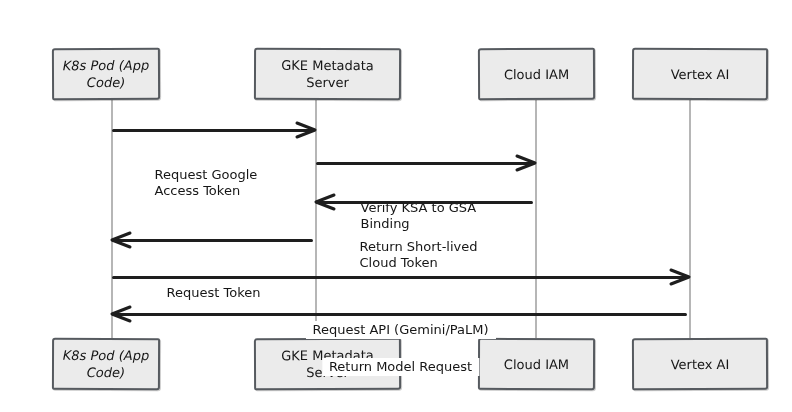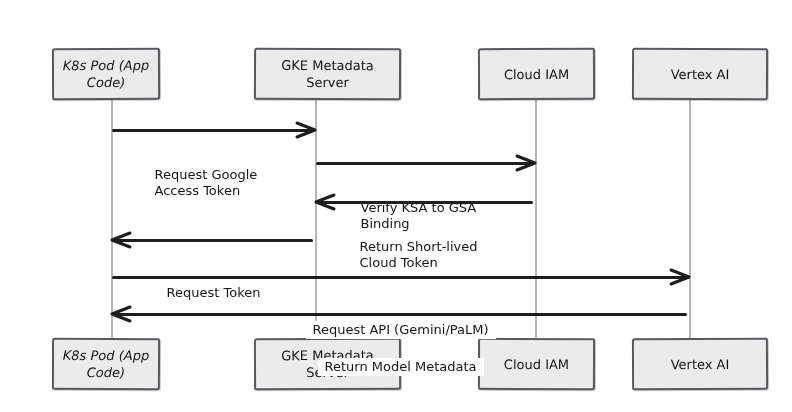--- a/index.html
+++ b/index.html
@@ -153,16 +153,16 @@
       <path d="M3 2 L21 9 L3 16" fill="none" stroke="var(--arrow)" stroke-width="3" stroke-linecap="round" stroke-linejoin="round"></path>
     </svg>
     <span class="msg-label">Request API (Gemini/PaLM)</span>
   </div>
 
   <div class="message m5 dir-left nowrap">
     <div class="shaft"></div>
     <svg class="head" width="24" height="18" viewBox="0 0 24 18">
       <path d="M21 2 L3 9 L21 16" fill="none" stroke="var(--arrow)" stroke-width="3" stroke-linecap="round" stroke-linejoin="round"></path>
     </svg>
-    <span class="msg-label">Return Model Metadata</span>
+    <span class="msg-label">Return Model Request</span>
   </div>
 
 </div>
 
 </body></html>

